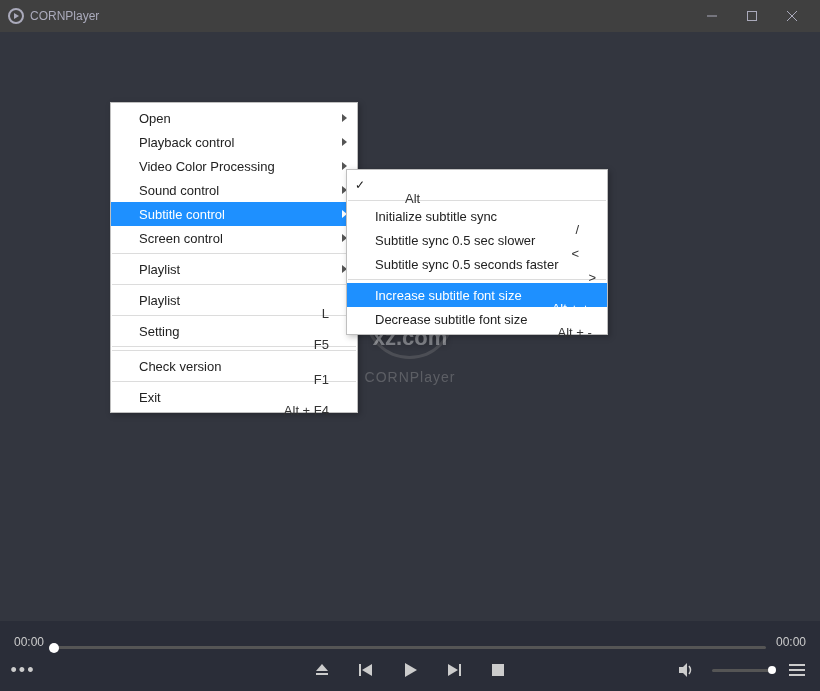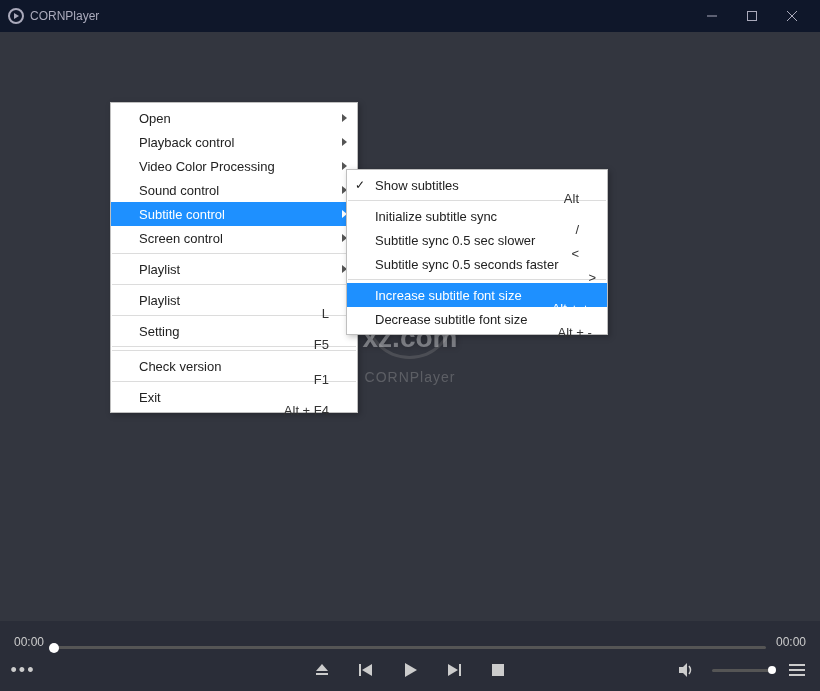--- a/index.html
+++ b/index.html
@@ -1,31 +1,31 @@
 <!DOCTYPE html>
 <html><head>
 <meta charset="utf-8">
 <style>
   * { margin: 0; padding: 0; box-sizing: border-box; font-family: "Segoe UI", Tahoma, sans-serif; }
   html, body { width: 820px; height: 691px; overflow: hidden; background: #ddd; }
-  .window { width: 820px; height: 691px; background: #0f172a; position: relative; }
+  .window { width: 820px; height: 691px; background: #404040; position: relative; }
   .titlebar { height: 32px; display: flex; align-items: center; padding: 0 8px; color: #aab; font-size: 12px; }
   .titlebar .logo { display: flex; align-items: center; gap: 6px; }
   .titlebar .logo-icon { width: 16px; height: 16px; border: 2px solid #aab; border-radius: 50%; position: relative; }
   .titlebar .logo-icon::after { content:""; position:absolute; left:4px; top:3px; border-left:5px solid #aab; border-top:3px solid transparent; border-bottom:3px solid transparent; }
   .titlebar .spacer { flex:1; }
   .titlebar .winbtn { width: 40px; height: 32px; display:flex; align-items:center; justify-content:center; color:#aab; }
 
   .content { position:absolute; left:0; right:0; top:32px; bottom:70px; background:#33363f; }
 
   .center-play { position:absolute; left:50%; top:50%; transform:translate(-50%,-50%); text-align:center; color:#bbb; }
   .center-play .ring { width:90px; height:90px; border:3px solid #888; border-radius:50%; margin:0 auto 10px; display:flex; align-items:center; justify-content:center; opacity:0.3; }
   .center-play .ring .tri { width:0; height:0; border-left:28px solid #888; border-top:18px solid transparent; border-bottom:18px solid transparent; margin-left:6px; }
   .center-play .brand { font-size:14px; letter-spacing:1px; opacity:0.3; }
-  .watermark { position:absolute; left:50%; top:52%; transform:translate(-50%,-50%); color:#fff; opacity:0.35; font-size:28px; font-weight:600; text-shadow:0 0 6px #000; }
+  .watermark { position:absolute; left:50%; top:52%; transform:translate(-50%,-50%); color:#fff; opacity:0.35; font-size:22px; font-weight:600; text-shadow:0 0 6px #000; }
 
   
   .menu { position:absolute; background:#fff; border:1px solid #bfbfbf; box-shadow:2px 2px 6px rgba(0,0,0,0.25); font-size:13px; color:#222; padding:3px 0; }
   .menu .item { display:flex; align-items:center; height:24px; padding:0 28px 0 28px; position:relative; white-space:nowrap; }
   .menu .item .label { flex:1; }
   .menu .item .shortcut { color:#333; margin-left:30px;margin-top:27px; }
   .menu .item.hasSub::after { content:""; position:absolute; right:10px; top:50%; transform:translateY(-50%); border-left:5px solid #555; border-top:4px solid transparent; border-bottom:4px solid transparent; }
   .menu .item.highlight { background:#1e90ff; color:#fff; }
   .menu .item.highlight::after { border-left-color:#fff; }
   .menu .item.highlight .shortcut { color:#fff;text-align:right; }
@@ -131,21 +131,20 @@
         <div class="sep"></div>
         <div class="item">
           <span class="label">Exit</span>
           <span class="shortcut">Alt + F4</span>
         </div>
       </div>
 
     <div class="menu sub" id="menu-sub">
         <div class="item">
           <span class="check">✓</span>
-          <span class="label">Show subtitles</span>
           <span class="shortcut">Alt</span>
         </div>
         <div class="sep"></div>
         <div class="item">
           <span class="label">Initialize subtitle sync</span>
           <span class="shortcut">/</span>
         </div>
         <div class="item">
           <span class="label">Subtitle sync 0.5 sec slower</span>
           <span class="shortcut">&lt;</span>

